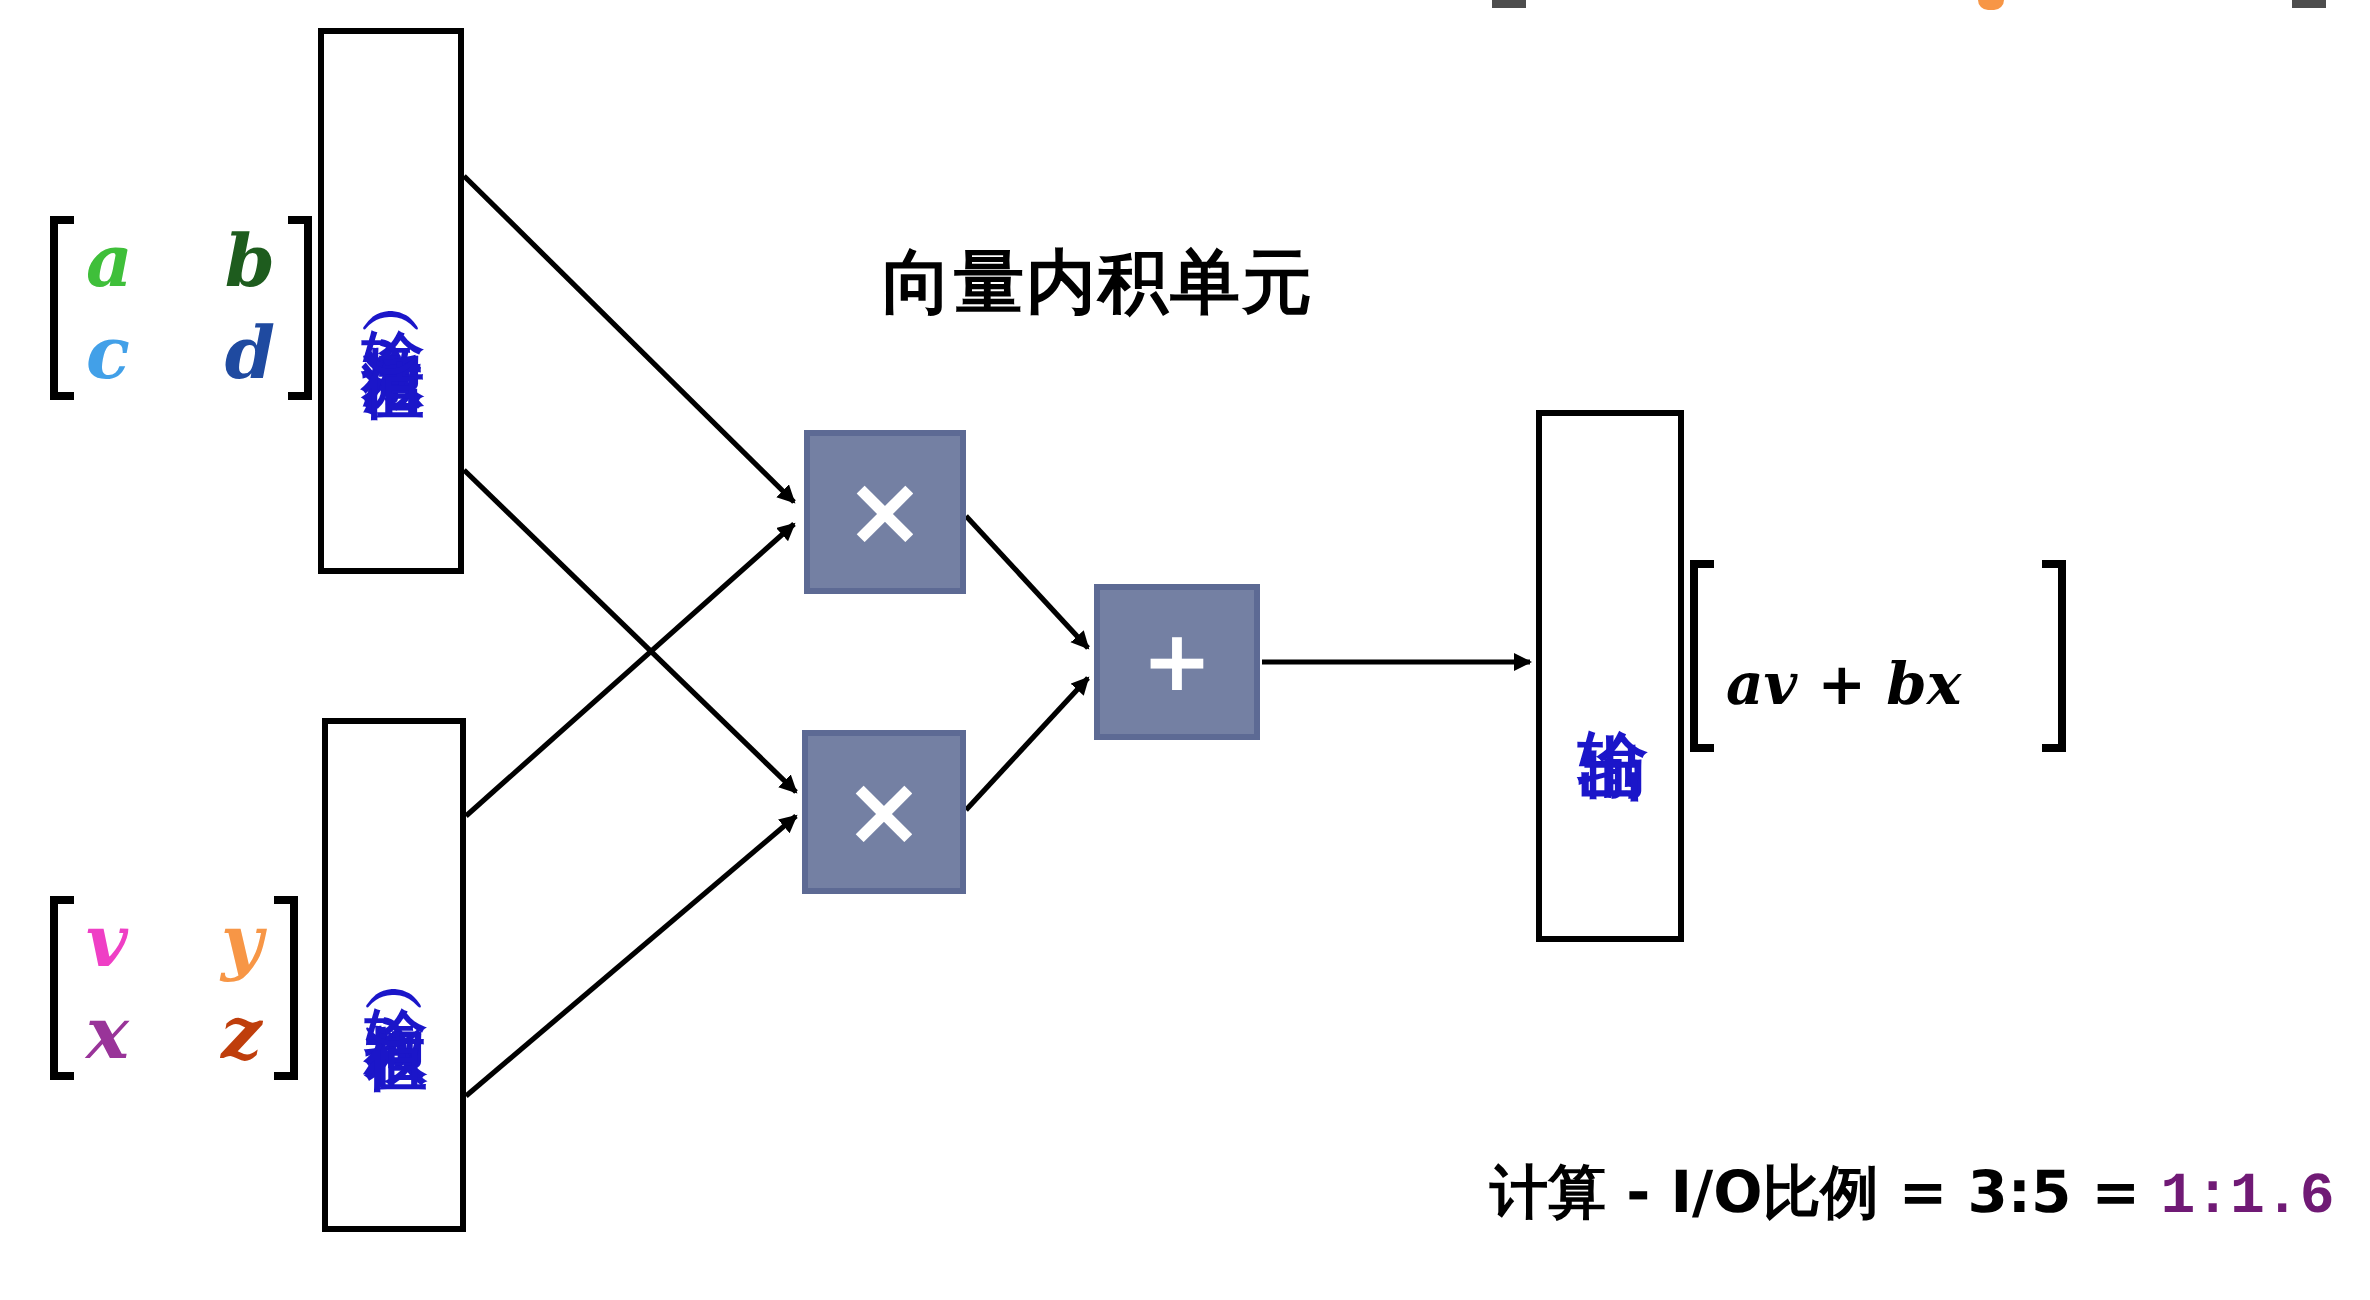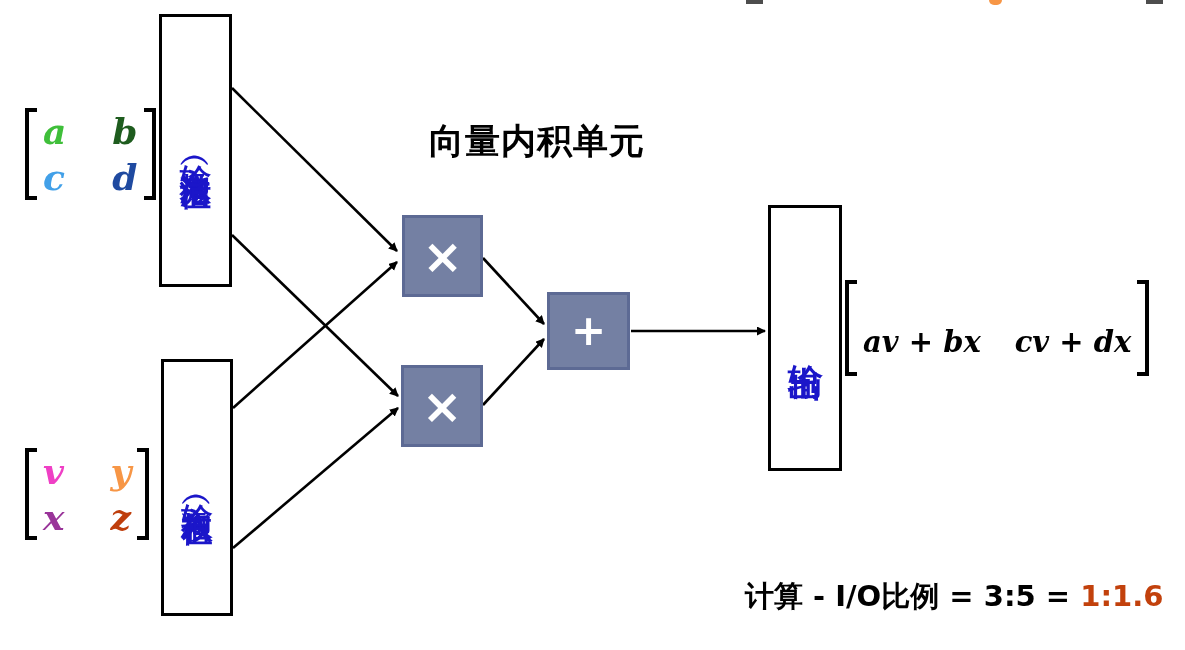--- a/index.html
+++ b/index.html
@@ -68,20 +68,21 @@
   }
   .op-box .op-glyph { font-size: 48px; line-height: 1; }
 
   
   .title {
     font-size: 35px;
     font-weight: bold;
     color: #000;
     letter-spacing: 1px;
     white-space: nowrap;
+    margin-left: 12px;
   }
   .ratio {
     font-size: 29px;
     font-weight: bold;
     color: #000;
     white-space: nowrap;
   }
   .ratio .hl { font-weight: bold; }
 
   
@@ -161,22 +162,21 @@
   </div>
 
   <div class="abs io-box" style="left:768px; top:205px; width:74px; height:266px;">
     <span class="vtext" style="font-size:35px; letter-spacing:2px;">输出</span>
   </div>
 
   <div class="abs matrix m-out" style="left:845px; top:280px;">
     <div class="bracket left"></div>
     <div class="matrix-grid">
       <span>av + bx</span>
-      <span>cv + dx</span>
     </div>
     <div class="bracket right"></div>
   </div>
 
   <div class="abs ratio" style="left:745px; top:577px;">
-    <span>计算 - I/O比例 = 3:5 = </span><span class="hl" style="color: #c2410c;">1:1.6</span>
+    <span>计算 - I/O比例 = 3:5 = </span><span class="hl" style="color: #701a75; font-family: Liberation Mono, monospace;">1:1.6</span>
   </div>
 
 </div>
 
 </body></html>

